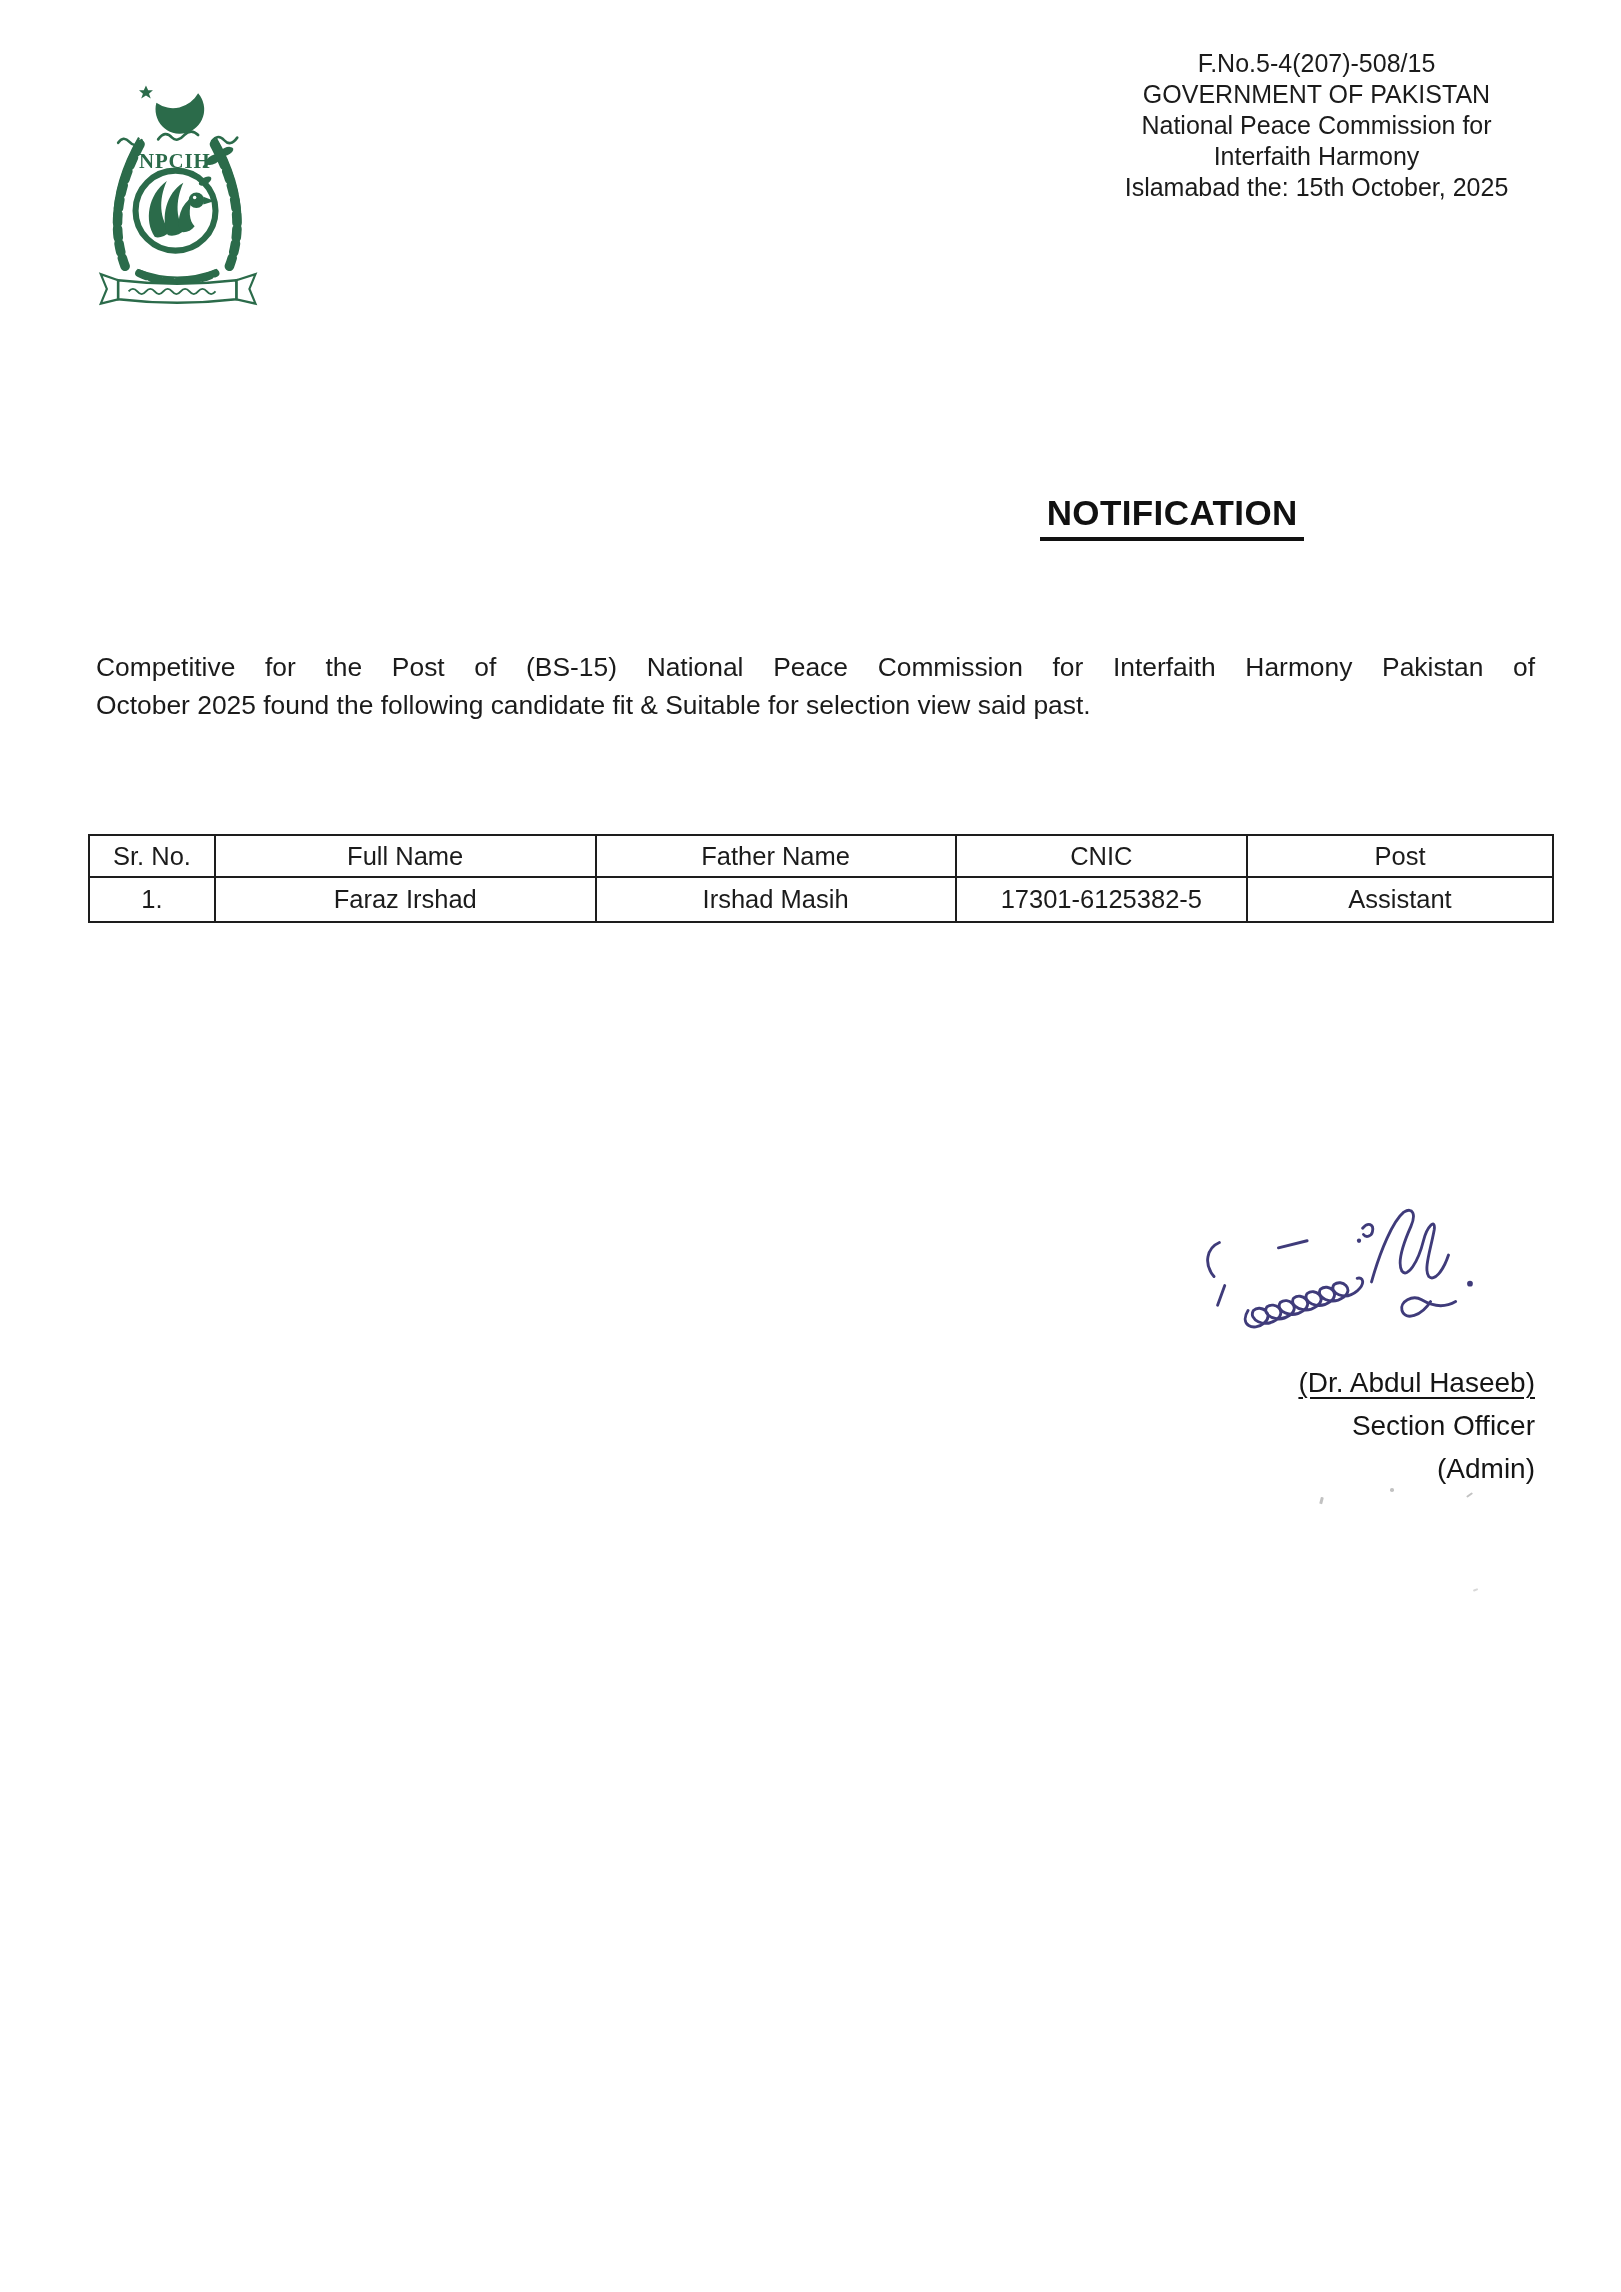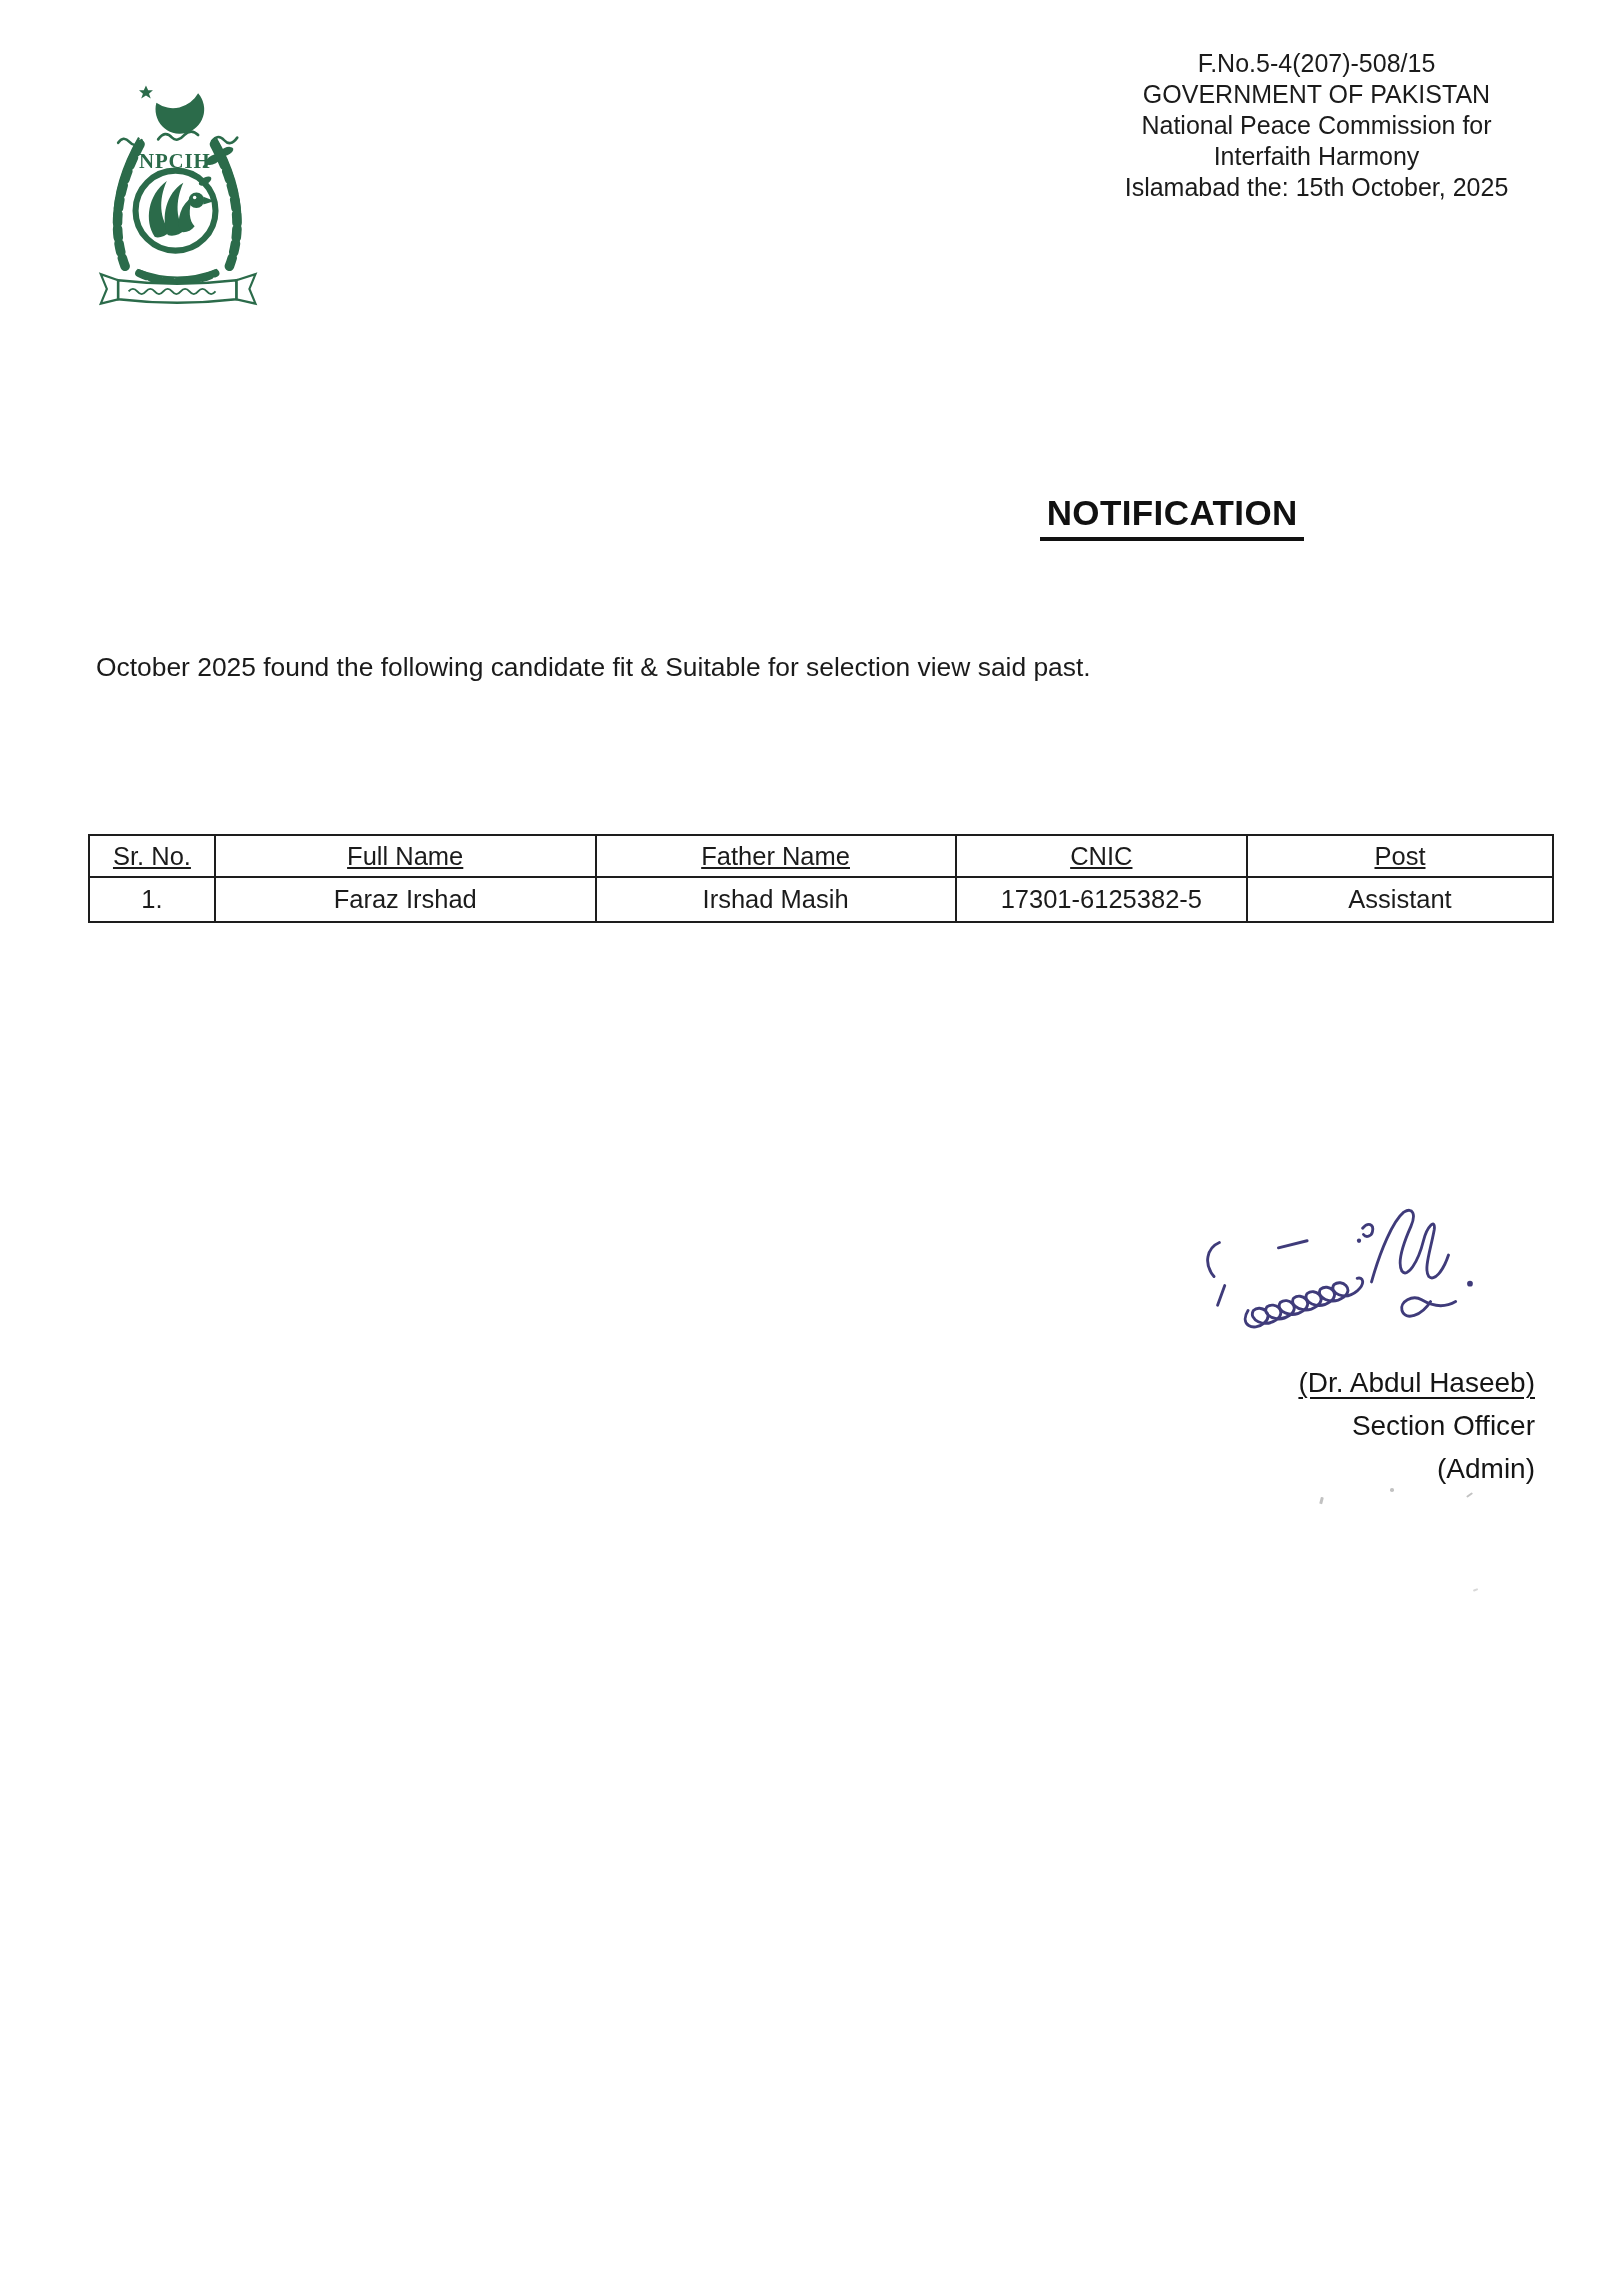--- a/index.html
+++ b/index.html
@@ -29,21 +29,21 @@
     position:absolute;left:96px;top:648px;width:1439px;
     font-size:26.4px;line-height:38px;color:#1b1b1b;
   }
   .body-text .just{text-align:justify;text-align-last:justify;text-justify:inter-word;}
   
   .table-wrap{position:absolute;left:88px;top:834px;width:1466px;}
   table.doc{width:100%;border-collapse:collapse;font-size:25.5px;color:#1b1b1b;}
   table.doc th,table.doc td{
     border:2.2px solid #1d1d1d;text-align:center;font-weight:normal;padding:0;
   }
-  table.doc th{height:40px;text-decoration:underline;}
+  table.doc th{height:40px;}
   table.doc td{height:43px;}
   
   .sig-svg{position:absolute;left:1196px;top:1196px;}
   .sig-block{
     position:absolute;left:1231px;top:1361px;width:304px;
     text-align:right;font-size:28px;line-height:43px;color:#151515;
   }
   .sig-name{text-decoration:underline;text-decoration-thickness:1.8px;text-underline-offset:4.5px;}
   
   .speck{position:absolute;background:#8f8f8f;opacity:.55;border-radius:0.9px;}
@@ -111,20 +111,21 @@
     <div>National Peace Commission for</div>
     <div>Interfaith Harmony</div>
     <div>Islamabad the: 15th October, 2025</div>
   </div>
 
   <div class="title-wrap">
     <span class="title">NOTIFICATION</span>
   </div>
 
   <div class="body-text">
+    <div class="just">Competitive for the Post of (BS-15) National Peace Commission for Interfaith Harmony Pakistan of</div>
     <div>October 2025 found the following candidate fit &amp; Suitable for selection view said past.</div>
   </div>
 
   <div class="table-wrap">
     <table class="doc">
       <colgroup>
         <col style="width:8.6%">
           <col style="width:26%">
           <col style="width:24.6%">
         <col style="width:19.9%">

